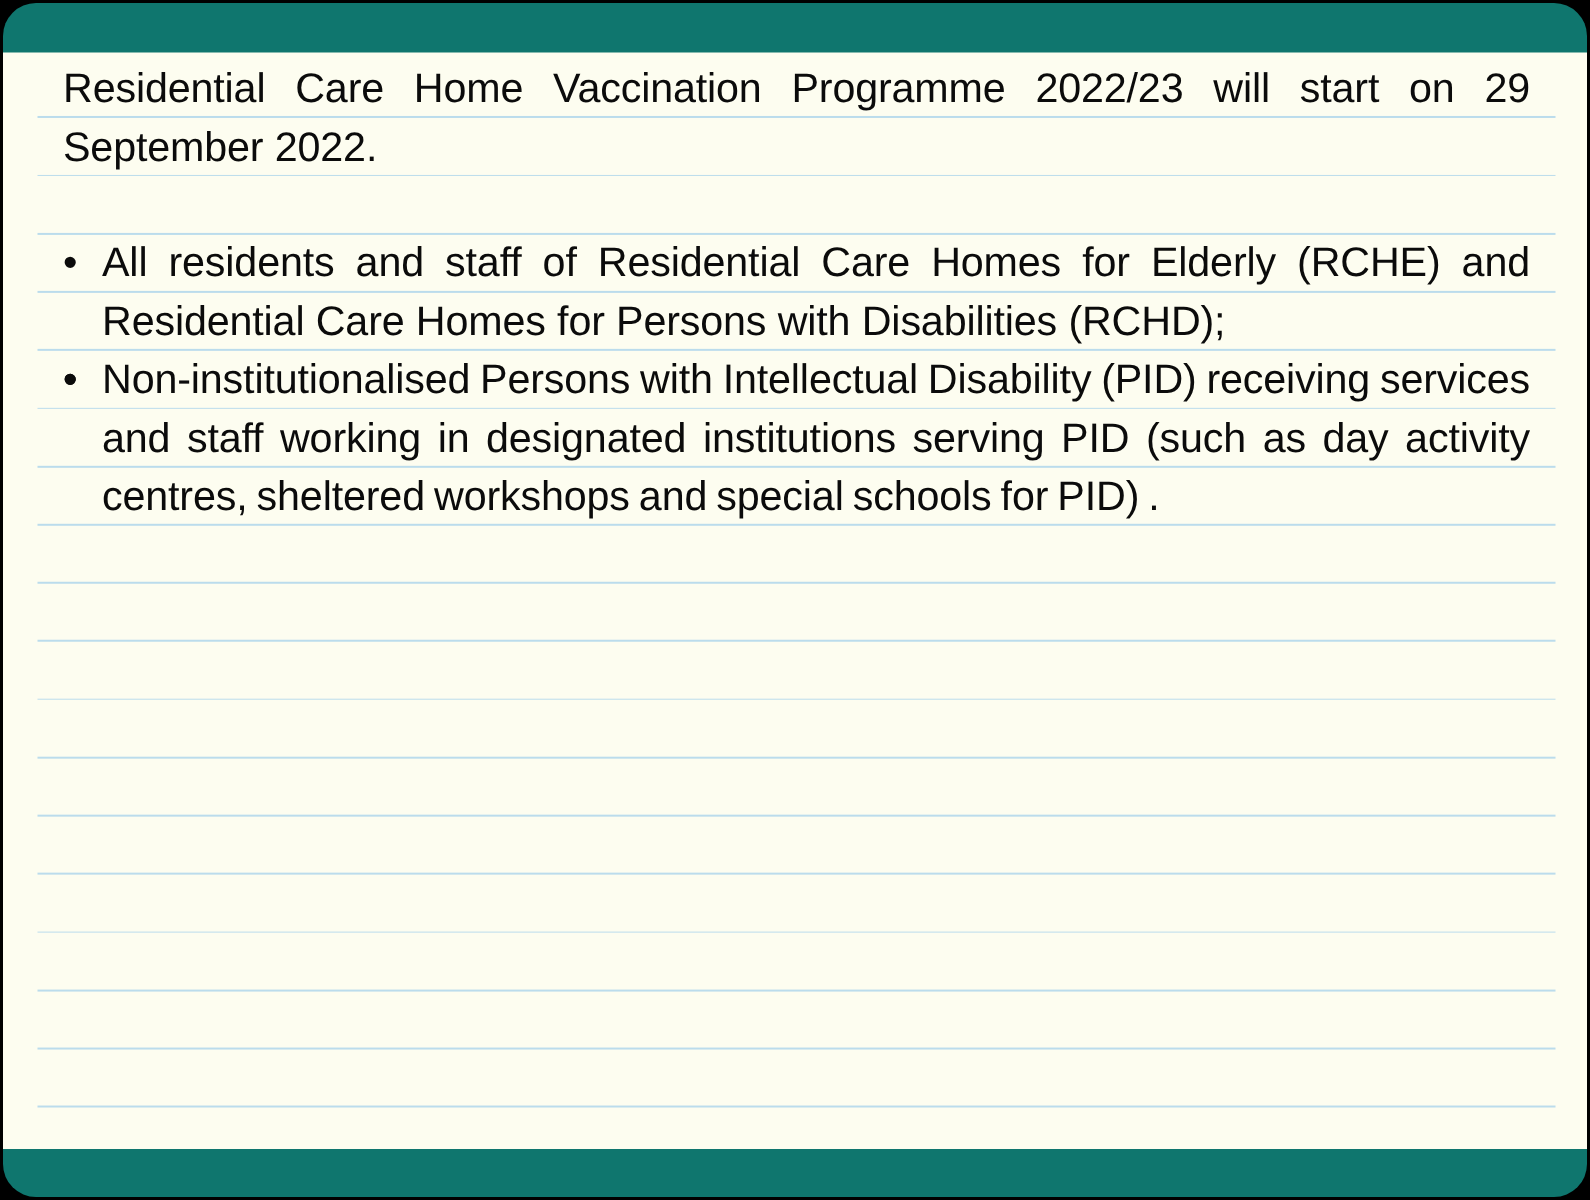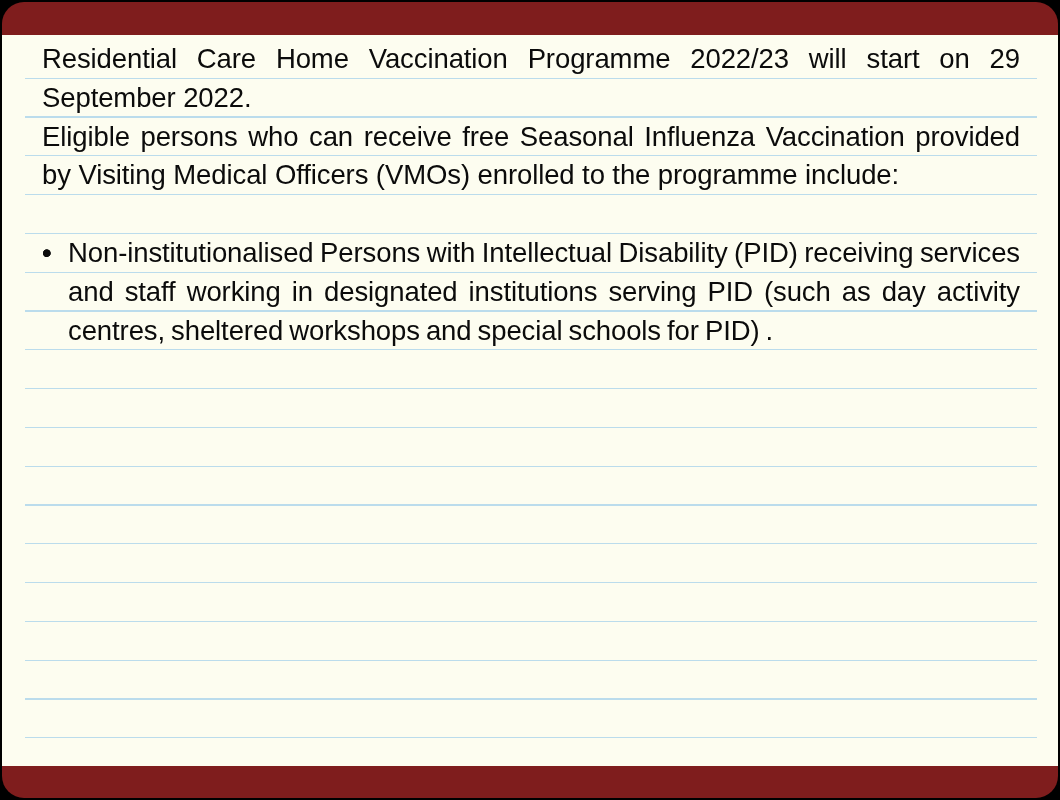--- a/index.html
+++ b/index.html
@@ -15,21 +15,21 @@
     font-family: "Liberation Sans", sans-serif;
   }
 
   
   #slide-card {
     position: absolute;
     left: 2px;
     top: 2px;
     width: 1056px;
     height: 796px;
-    background: #7f1d1d;
+    background: #0f766e;
     border-radius: 22px;
     overflow: hidden;
   }
 
   
   #notepad-sheet {
     position: absolute;
     left: 0px;
     top: 33px;
     width: 1056px;
@@ -113,28 +113,28 @@
   <div id="top-band"></div>
 
   <div id="notepad-sheet">
 
     <div id="ruled-lines"></div>
 
     <div id="notice-body">
 
       <p class="para">Residential Care Home Vaccination Programme 2022/23 will start on 29 September 2022.</p>
 
-      <p class="para">Eligible persons who can receive free Seasonal Influenza Vaccination provided by Visiting Medical Officers (VMOs) enrolled to the programme include:</p>
 
       <div class="blank-line"></div>
 
       <ul class="bullet-list">
 
         <li>
           <span class="bullet-dot">•</span>
+          <span>All residents and staff of Residential Care Homes for Elderly (RCHE) and Residential Care Homes for Persons with Disabilities (RCHD);</span>
         </li>
 
         <li>
           <span class="bullet-dot">•</span>
         </li>
 
         <li class="tight-spacing">
           <span class="bullet-dot">•</span>
           <span>Non-institutionalised Persons with Intellectual Disability (PID) receiving services and staff working in designated institutions serving PID (such as day activity centres, sheltered workshops and special schools for PID) .</span>
         </li>

